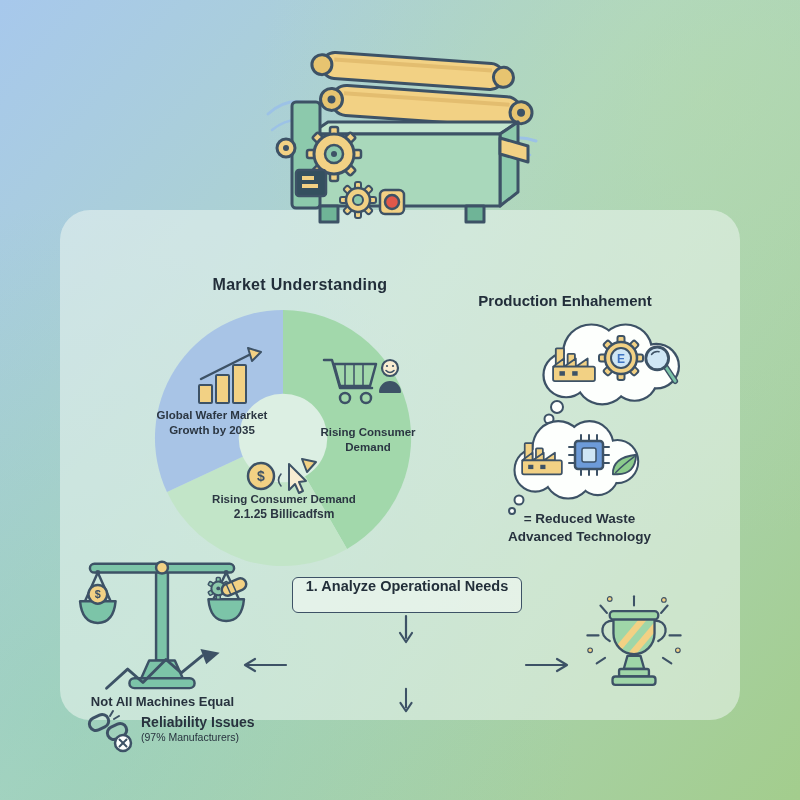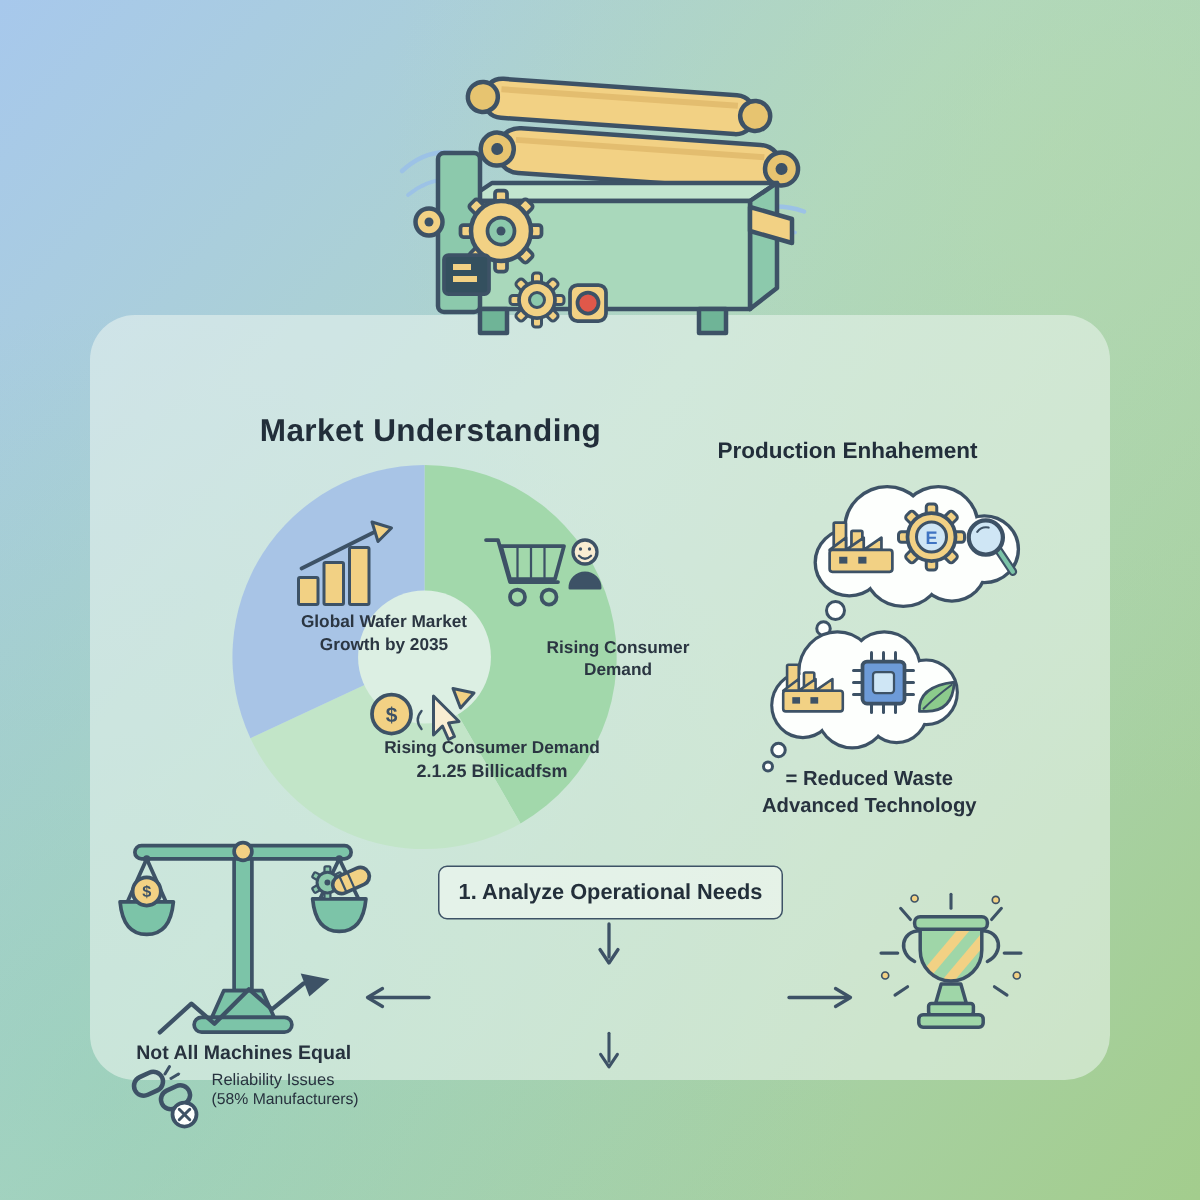--- a/index.html
+++ b/index.html
@@ -33,38 +33,38 @@
   .f-cream{fill:#f9edd2}
   .f-leaf{fill:var(--leaf-green,#8ccb8c)}
   .f-red{fill:var(--red-button,#e0584a)}
   .f-segb{fill:var(--segment-blue,#a8c4e6)}
   .f-segg{fill:var(--segment-green,#a2d8ab)}
   .f-segl{fill:var(--segment-light,#c2e5c8)}
   .f-trophy{fill:#9fd6a8}
   .sw{stroke:#9cc2e6;fill:none;stroke-linecap:round;}
   
   .section-title{position:absolute;font-weight:700;text-align:center;color:#222e3a;}
-  .title-market{left:152px;top:276px;width:270px;font-size:21px;letter-spacing:.3px;}
+  .title-market{left:165px;top:276px;width:270px;font-size:16px;letter-spacing:.3px;}
   .title-production{left:455px;top:292px;width:220px;font-size:15px;}
   .donut{position:absolute;left:153px;top:308px;width:260px;height:260px;}
-  .donut-label{position:absolute;text-align:center;font-weight:700;color:#2b3642;font-size:11.5px;line-height:1.3;margin-left:44px;}
+  .donut-label{position:absolute;text-align:center;font-weight:700;color:#2b3642;font-size:11.5px;line-height:1.3;}
   .lbl-blue{left:0px;top:100px;width:118px;}
   .lbl-green{left:165px;top:117px;width:100px;}
   .lbl-bottom{left:52px;top:184px;width:158px;}
   .lbl-bottom .l2{font-size:12px;}
   .cloud{position:absolute;}
   .prod-caption{position:absolute;left:492px;top:510px;width:175px;text-align:center;font-weight:700;font-size:13.5px;line-height:1.35;}
   .scale-caption{position:absolute;left:70px;top:694px;width:185px;text-align:center;font-weight:700;font-size:13px;}
   .reliability{position:absolute;left:141px;top:713px;width:135px;line-height:1.3;}
-  .reliability .l1{font-weight:400;font-size:11px;}
+  .reliability .l1{font-weight:700;font-size:14px;}
   .reliability .l2{font-size:10.5px;}
   .flow-box{
     position:absolute;left:292px;width:228px;height:34px;border:1.6px solid var(--outline,#3d5266);
     border-radius:6px;background:rgba(247,251,248,0.55);
-    display:flex;align-items:center;justify-content:center;
+    display:flex;align-items:flex-start;justify-content:center;
     font-weight:700;font-size:14.5px;color:#232f3a;
   }
   .flow-box span{white-space:pre;}
 </style>
 </head>
 <body>
 
 <div class="stage">
 
   <div class="panel"></div>
@@ -353,21 +353,21 @@
     <rect x="21" y="17" width="20" height="13" rx="6.5" transform="rotate(-25 31 23.5)" class="f-none ol" stroke-width="3"></rect>
     <line x1="24" y1="8" x2="27" y2="3" class="ol" stroke-width="2"></line>
     <line x1="28" y1="11" x2="33" y2="8" class="ol" stroke-width="2"></line>
     <circle cx="37" cy="35" r="8" class="f-white ol" stroke-width="2.5"></circle>
     <line x1="33.5" y1="31.5" x2="40.5" y2="38.5" class="ol" stroke-width="2"></line>
     <line x1="40.5" y1="31.5" x2="33.5" y2="38.5" class="ol" stroke-width="2"></line>
   </svg>
 
   <div class="reliability">
     <div class="l1">Reliability Issues</div>
-    <div class="l2">(58% Manufacturers)</div>
+    <div class="l2">(97% Manufacturers)</div>
   </div>
 
   <div class="flow-box" style="top:577px">
     <span>1. Analyze Operational Needs</span>
   </div>
   <svg class="abs" style="left:398px;top:614px" width="16" height="32" viewBox="0 0 16 32">
     <line x1="8" y1="2" x2="8" y2="24" class="ol f-none" stroke-width="2.2"></line>
     <path d="M2,19 L8,28 L14,19" class="f-none ol" stroke-width="2.2"></path>
   </svg>
   <svg class="abs" style="left:398px;top:687px" width="16" height="28" viewBox="0 0 16 30">

